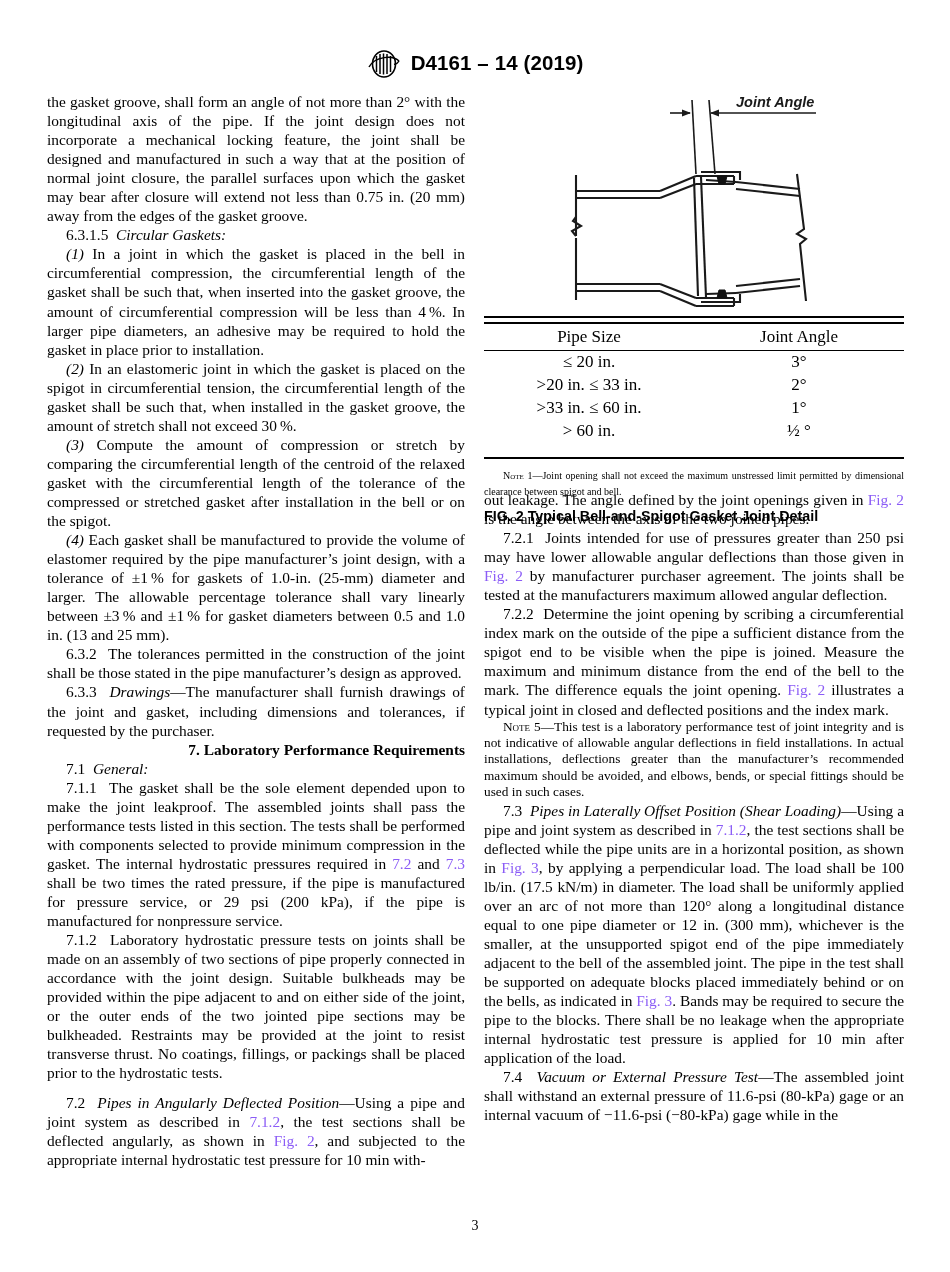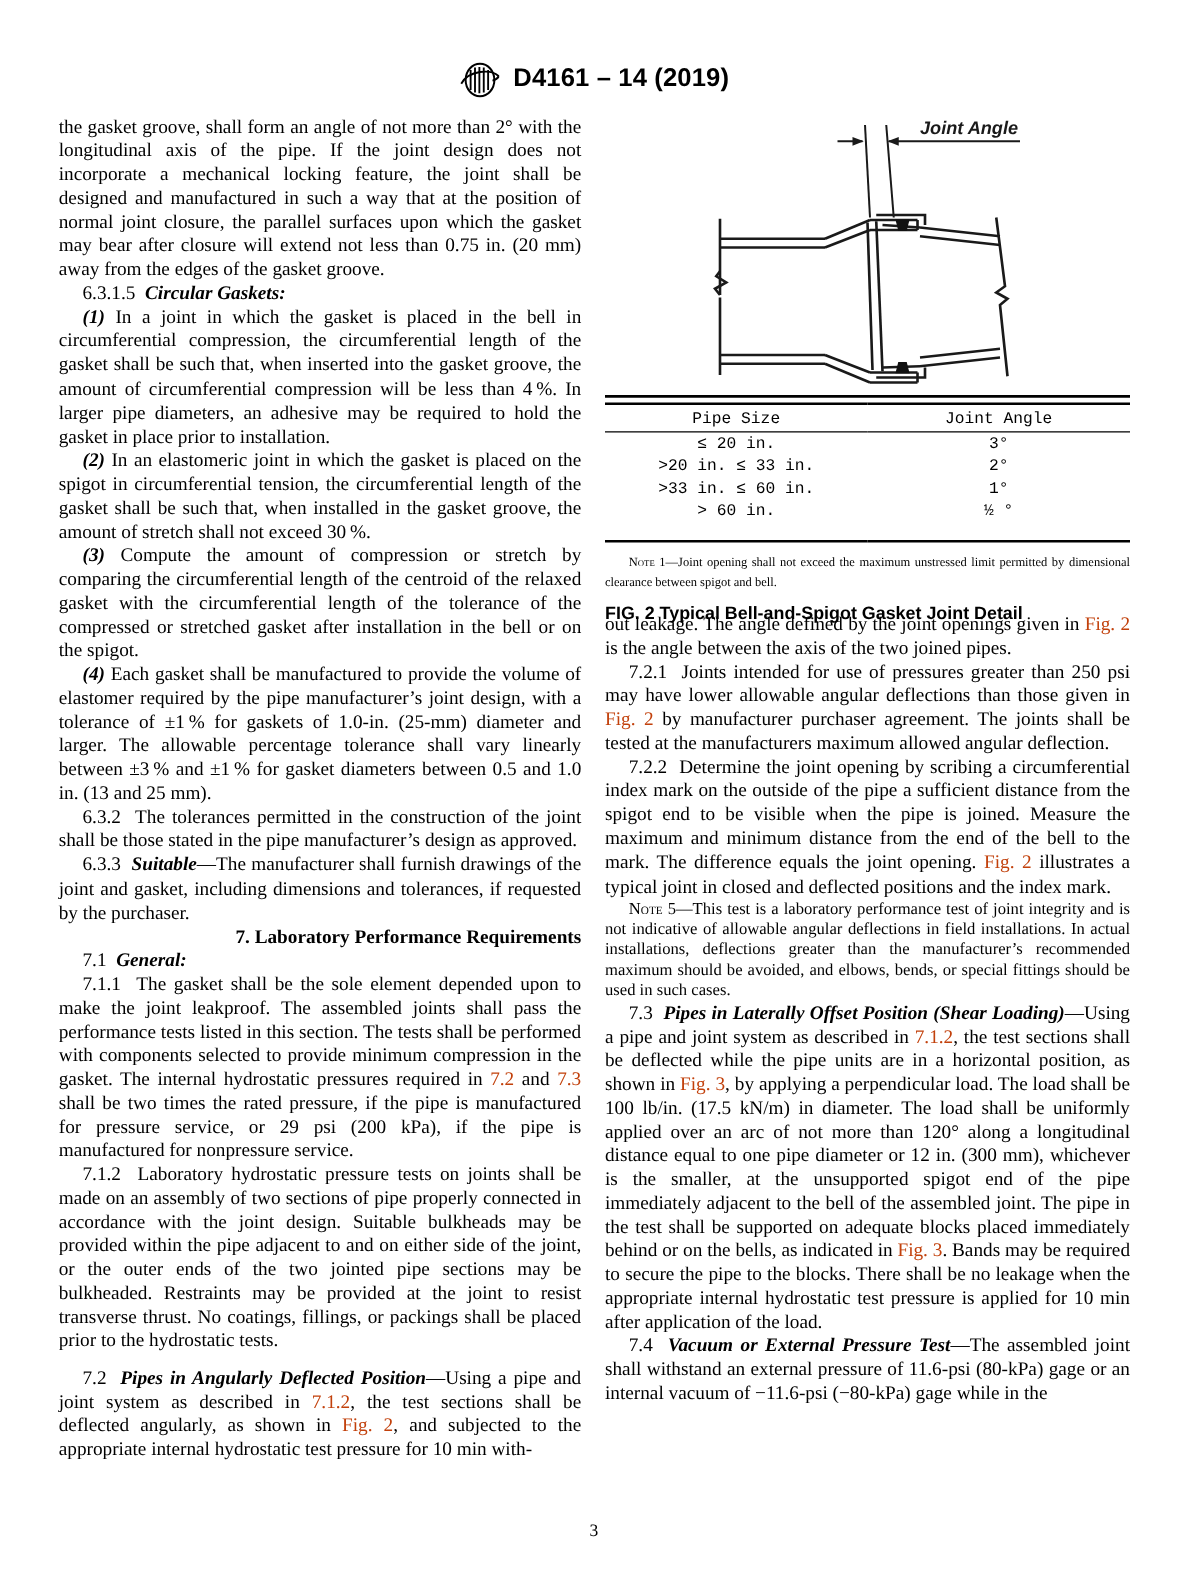--- a/index.html
+++ b/index.html
@@ -61,22 +61,22 @@
   .col-left  { left: 47px; }
   .col-right { left: 484px; width: 420px; }
 
   p {
     margin: 0;
     text-indent: 19px;
     hyphens: none;
   }
   p.noindent { text-indent: 0; }
 
-  .ital { font-style: italic; font-weight: bold; }
-  .xref { color: #c2410c; }
+  .ital { font-style: italic; }
+  .xref { color: #8b5cf6; }
 
   h2.sect {
     margin: 0;
     font-size: 15.4px;
     line-height: 19.05px;
     font-weight: bold;
     text-indent: 0;
     text-align: right;
   }
   .gap-before { margin-top: 10.5px; }
@@ -99,22 +99,22 @@
     left: 484px;
     top: 88px;
     width: 420px;
   }
   .fig-svg { display: block; }
 
   
   table.datatable {
     border-collapse: collapse;
     width: 420px;
-    font-family: Liberation Mono, monospace;
-    font-size: 13px;
+    font-family: Liberation Serif, serif;
+    font-size: 17px;
     margin-top: 2px;
   }
   table.datatable th,
   table.datatable td {
     text-align: center;
     padding: 1.5px 0 1.5px 0;
     font-weight: normal;
   }
   table.datatable thead th {
     border-top: 2.2px solid #000;
@@ -179,21 +179,21 @@
 
   <div class="col col-left">
     <div>
         <p class="noindent"><span>the gasket groove, shall form an angle of not more than 2° with the longitudinal axis of the pipe. If the joint design does not incorporate a mechanical locking feature, the joint shall be designed and manufactured in such a way that at the position of normal joint closure, the parallel surfaces upon which the gasket may bear after closure will extend not less than 0.75 in. (20 mm) away from the edges of the gasket groove.</span></p>
         <p><span>6.3.1.5&nbsp;&nbsp;</span><span class="ital">Circular Gaskets:</span></p>
         <p><span class="ital">(1)</span><span> In a joint in which the gasket is placed in the bell in circumferential compression, the circumferential length of the gasket shall be such that, when inserted into the gasket groove, the amount of circumferential compression will be less than 4 %. In larger pipe diameters, an adhesive may be required to hold the gasket in place prior to installation.</span></p>
         <p><span class="ital">(2)</span><span> In an elastomeric joint in which the gasket is placed on the spigot in circumferential tension, the circumferential length of the gasket shall be such that, when installed in the gasket groove, the amount of stretch shall not exceed 30 %.</span></p>
         <p><span class="ital">(3)</span><span> Compute the amount of compression or stretch by comparing the circumferential length of the centroid of the relaxed gasket with the circumferential length of the tolerance of the compressed or stretched gasket after installation in the bell or on the spigot.</span></p>
         <p><span class="ital">(4)</span><span> Each gasket shall be manufactured to provide the volume of elastomer required by the pipe manufacturer’s joint design, with a tolerance of ±1 % for gaskets of 1.0-in. (25-mm) diameter and larger. The allowable percentage tolerance shall vary linearly between ±3 % and ±1 % for gasket diameters between 0.5 and 1.0 in. (13 and 25 mm).</span></p>
         <p><span>6.3.2&nbsp;&nbsp;The tolerances permitted in the construction of the joint shall be those stated in the pipe manufacturer’s design as approved.</span></p>
-        <p><span>6.3.3&nbsp;&nbsp;</span><span class="ital">Suitable</span><span>—The manufacturer shall furnish drawings of the joint and gasket, including dimensions and tolerances, if requested by the purchaser.</span></p>
+        <p><span>6.3.3&nbsp;&nbsp;</span><span class="ital">Drawings</span><span>—The manufacturer shall furnish drawings of the joint and gasket, including dimensions and tolerances, if requested by the purchaser.</span></p>
       </div>
     <h2 class="sect gap-before">7.  Laboratory Performance Requirements</h2>
     <div>
         <p><span>7.1&nbsp;&nbsp;</span><span class="ital">General:</span></p>
         <p><span>7.1.1&nbsp;&nbsp;The gasket shall be the sole element depended upon to make the joint leakproof. The assembled joints shall pass the performance tests listed in this section. The tests shall be performed with components selected to provide minimum compression in the gasket. The internal hydrostatic pressures required in </span><span class="xref">7.2</span><span> and </span><span class="xref">7.3</span><span> shall be two times the rated pressure, if the pipe is manufactured for pressure service, or 29 psi (200 kPa), if the pipe is manufactured for nonpressure service.</span></p>
         <p><span>7.1.2&nbsp;&nbsp;Laboratory hydrostatic pressure tests on joints shall be made on an assembly of two sections of pipe properly connected in accordance with the joint design. Suitable bulkheads may be provided within the pipe adjacent to and on either side of the joint, or the outer ends of the two jointed pipe sections may be bulkheaded. Restraints may be provided at the joint to resist transverse thrust. No coatings, fillings, or packings shall be placed prior to the hydrostatic tests.</span></p>
         <p class="gap-before"><span>7.2&nbsp;&nbsp;</span><span class="ital">Pipes in Angularly Deflected Position</span><span>—Using a pipe and joint system as described in </span><span class="xref">7.1.2</span><span>, the test sections shall be deflected angularly, as shown in </span><span class="xref">Fig. 2</span><span>, and subjected to the appropriate internal hydrostatic test pressure for 10 min with-</span></p>
       </div>
   </div>
 

